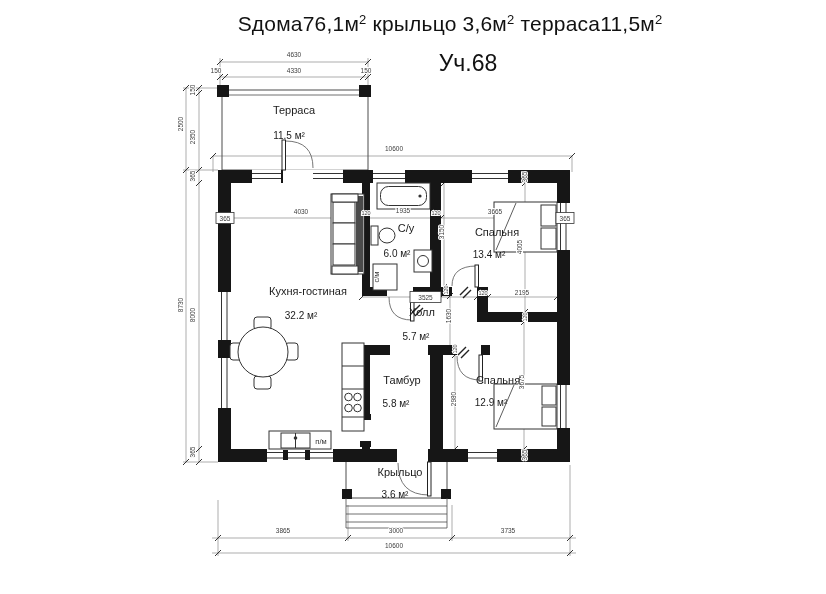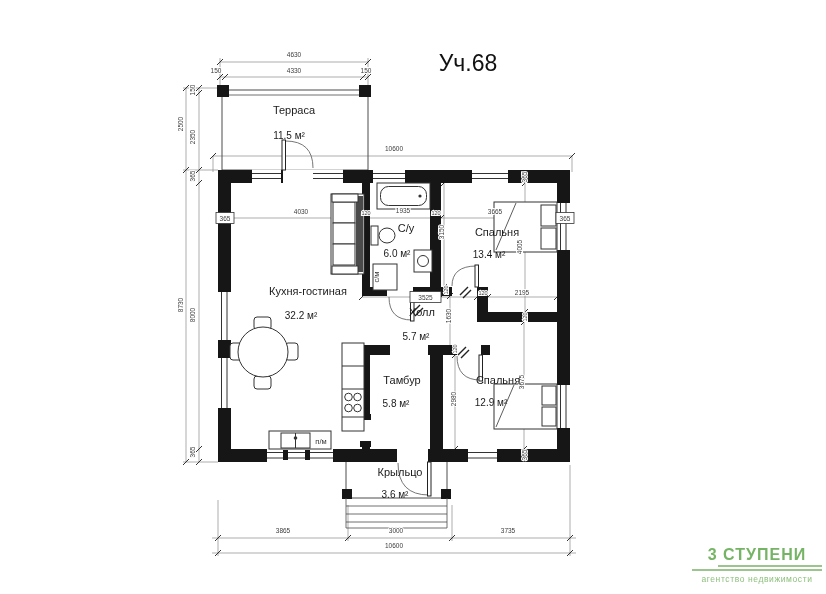--- a/index.html
+++ b/index.html
@@ -21,20 +21,21 @@
   .dim120{font-size:5.5px;fill:#3c3c3c;paint-order:stroke;stroke:#fff;stroke-width:2px;}
   .room{font-size:11px;fill:#1a1a1a;}
   .area{font-size:10px;fill:#1a1a1a;}
   .appl{font-size:7.5px;fill:#333;}
 </style>
 </head>
 <body>
 
 <div id="stage">
 
+  <div class="title"><span>Sдома76,1м</span><span class="sup">2</span><span> крыльцо 3,6м</span><span class="sup">2</span><span> терраса11,5м</span><span class="sup">2</span></div>
   <div class="subtitle">Уч.68</div>
 
   <svg id="plan-svg" width="826" height="594" viewBox="0 0 826 594">
 
     <g>
       <path fill="none" stroke="#8a8a8a" stroke-width="0.7" d="M220,62H368 M220,77H368 M213,156H572 M186,88V462 M199,88V462 M216,218H574 M362,297H570 M444,183V287 M525,183V312 M450,296V352 M455,355V449 M524,322V449 M212,538H576 M212,553H576 M218,500V556 M348,505V541 M452,505V541 M570,465V556 M213,156V172 M572,156V172 M220,58V90 M368,58V90 M183,88H222 M183,170H218 M183,462H218"></path>
       <path fill="none" stroke="#333" stroke-width="1" d="M217,65L223,59 M365,65L371,59 M217,80L223,74 M222,80L228,74 M360,80L366,74 M365,80L371,74 M210,159L216,153 M569,159L575,153 M183,91L189,85 M183,173L189,167 M183,465L189,459 M196,91L202,85 M196,96L202,90 M196,173L202,167 M196,186L202,180 M196,452L202,446 M196,465L202,459 M228,221L234,215 M359,221L365,215 M438,221L444,215 M554,221L560,215 M359,300L365,294 M438,300L444,294 M474,300L480,294 M485,300L491,294 M554,300L560,294 M441,186L447,180 M441,290L447,284 M522,186L528,180 M522,315L528,309 M447,299L453,293 M447,355L453,349 M452,358L458,352 M452,452L458,446 M521,325L527,319 M521,452L527,446 M215,541L221,535 M345,541L351,535 M449,541L455,535 M567,541L573,535 M215,556L221,550 M567,556L573,550"></path>
     </g>
 
     <g>
@@ -243,20 +244,14 @@
       <text class="area" x="396" y="407">5.8 м²</text>
       <text class="room" x="498" y="384">Спальня</text>
       <text class="area" x="491" y="406">12.9 м²</text>
       <text class="room" x="400" y="476">Крыльцо</text>
       <text class="area" x="395" y="498">3.6 м²</text>
       <text class="appl" x="321" y="444">п/м</text>
       <text class="appl" x="379" y="277" transform="rotate(-90 379 277)">с/м</text>
     </g>
   </svg>
 
-  <div class="logo">
-    <div class="logo-name">3 СТУПЕНИ</div>
-    <div class="step1"></div>
-    <div class="step2"></div>
-    <div class="logo-sub">агентство недвижимости</div>
-  </div>
 
 </div>
 
 </body></html>

